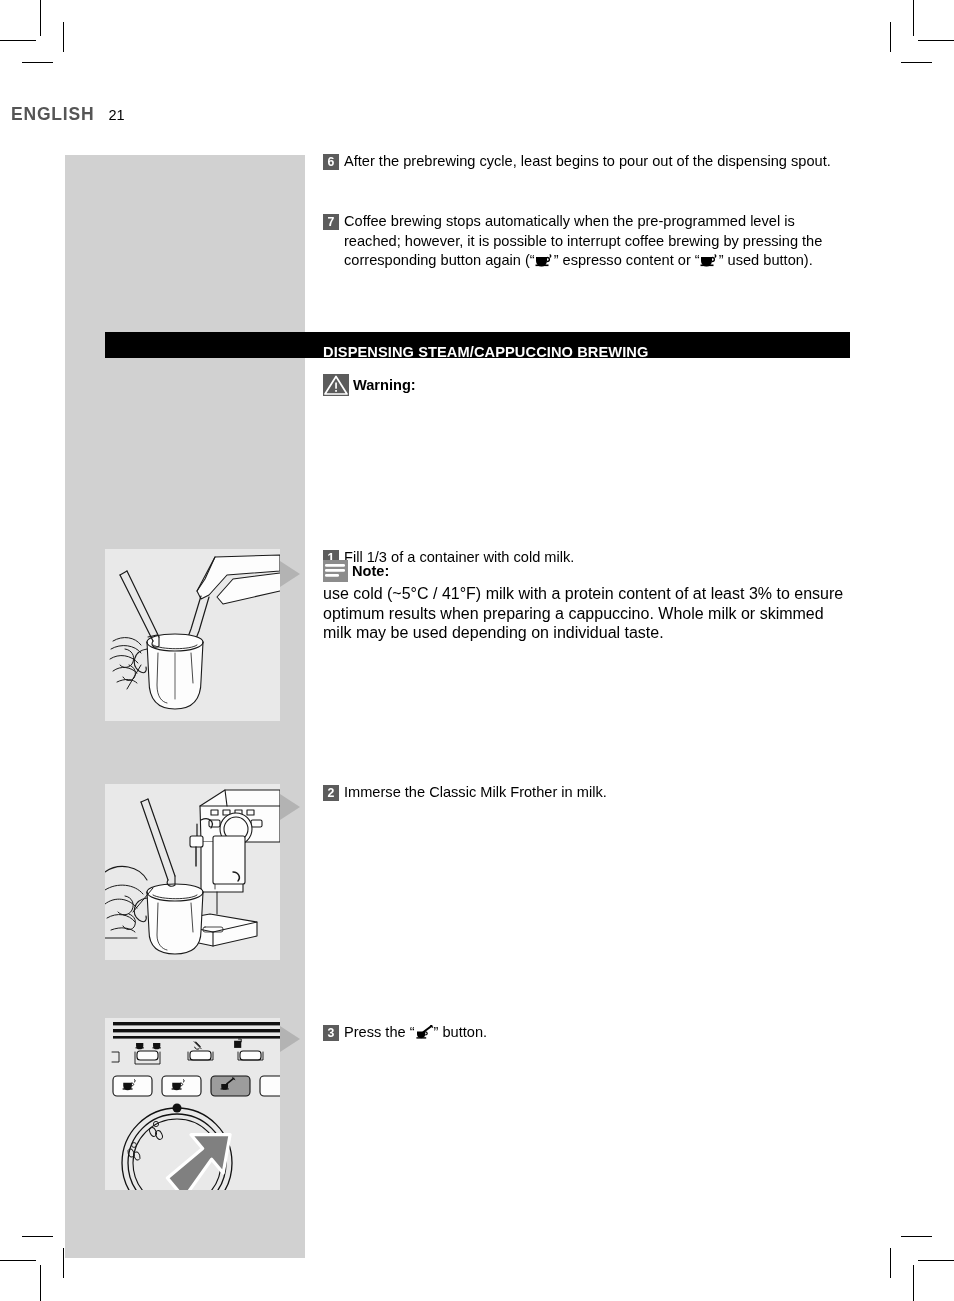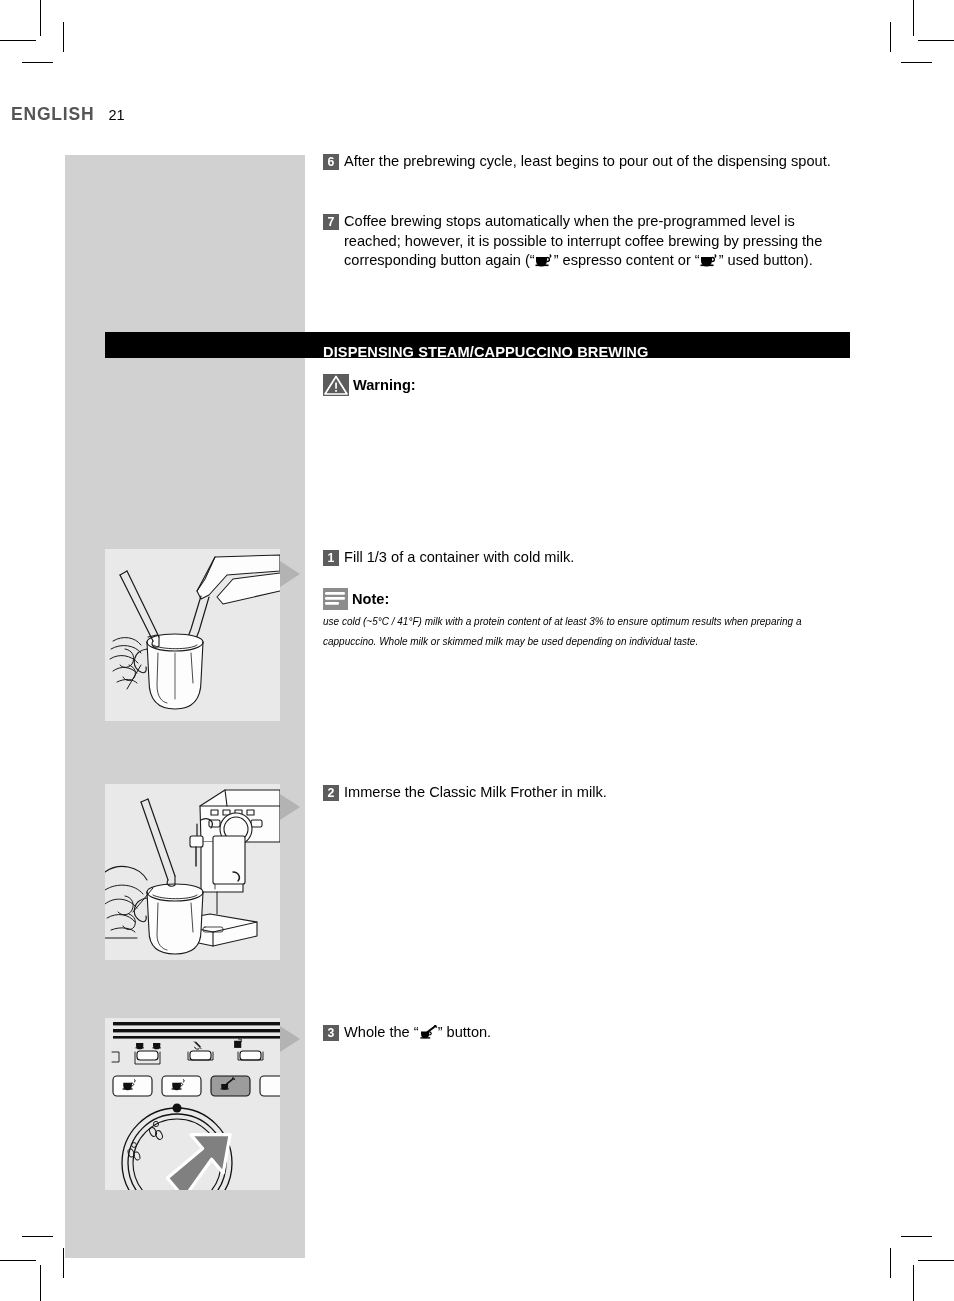--- a/index.html
+++ b/index.html
@@ -143,36 +143,35 @@
   .callout-body {
     font-size: 14.6px;
     line-height: 19.6px;
     font-weight: bold;
     color: #000;
   }
 
   
   #note-block {
     position: absolute;
-    left: 323px; top: 588px;
+    left: 323px; top: 560px;
     width: 527px;
   }
   .note-icon {
     width: 25px; height: 22px;
     background: #8c8c8c;
     position: relative;
     flex: 0 0 auto;
     margin-right: 4px;
   }
   .note-icon svg { display: block; }
   .note-body {
-    font-size: 10px;
+    font-size: 16px;
     line-height: 19.6px;
     color: #000;
-    font-style: italic;
   }
 
   
   .abs-step { position: absolute; width: 527px; left: 323px; }
 
   
   .illus {
     position: absolute;
     background: #e9e9e9;
     overflow: visible;
@@ -284,21 +283,21 @@
   <div class="abs-step" style="top:783px;">
     <div class="step">
       <span class="step-num">2</span>
       <span class="step-text">Immerse the Classic Milk Frother in milk.</span>
     </div>
   </div>
 
   <div class="abs-step" style="top:1023px;">
     <div class="step">
       <span class="step-num">3</span>
-      <span class="step-text"><span>Whole the “</span><span class="steam-icon"><svg width="19" height="15" viewBox="0 0 19 15">
+      <span class="step-text"><span>Press the “</span><span class="steam-icon"><svg width="19" height="15" viewBox="0 0 19 15">
               <path d="M2 6.5 h8.2 v2.6 a4.1 4.1 0 0 1 -8.2 0 z" fill="#000"></path>
               <path d="M10.2 6.9 c2.7 0 2.7 3 0 3" fill="none" stroke="#000" stroke-width="1.2"></path>
               <rect x="1.4" y="12.2" width="9.8" height="1.4" fill="#000"></rect>
               <path d="M8.5 7 L16.5 1" stroke="#000" stroke-width="2.1" stroke-linecap="round"></path>
               <path d="M15.2 0.6 L18 2.6" stroke="#000" stroke-width="1.2"></path>
             </svg></span><span>” button.</span></span>
     </div>
   </div>
 
   <div class="illus" style="left:105px; top:549px; width:175px; height:172px;">

